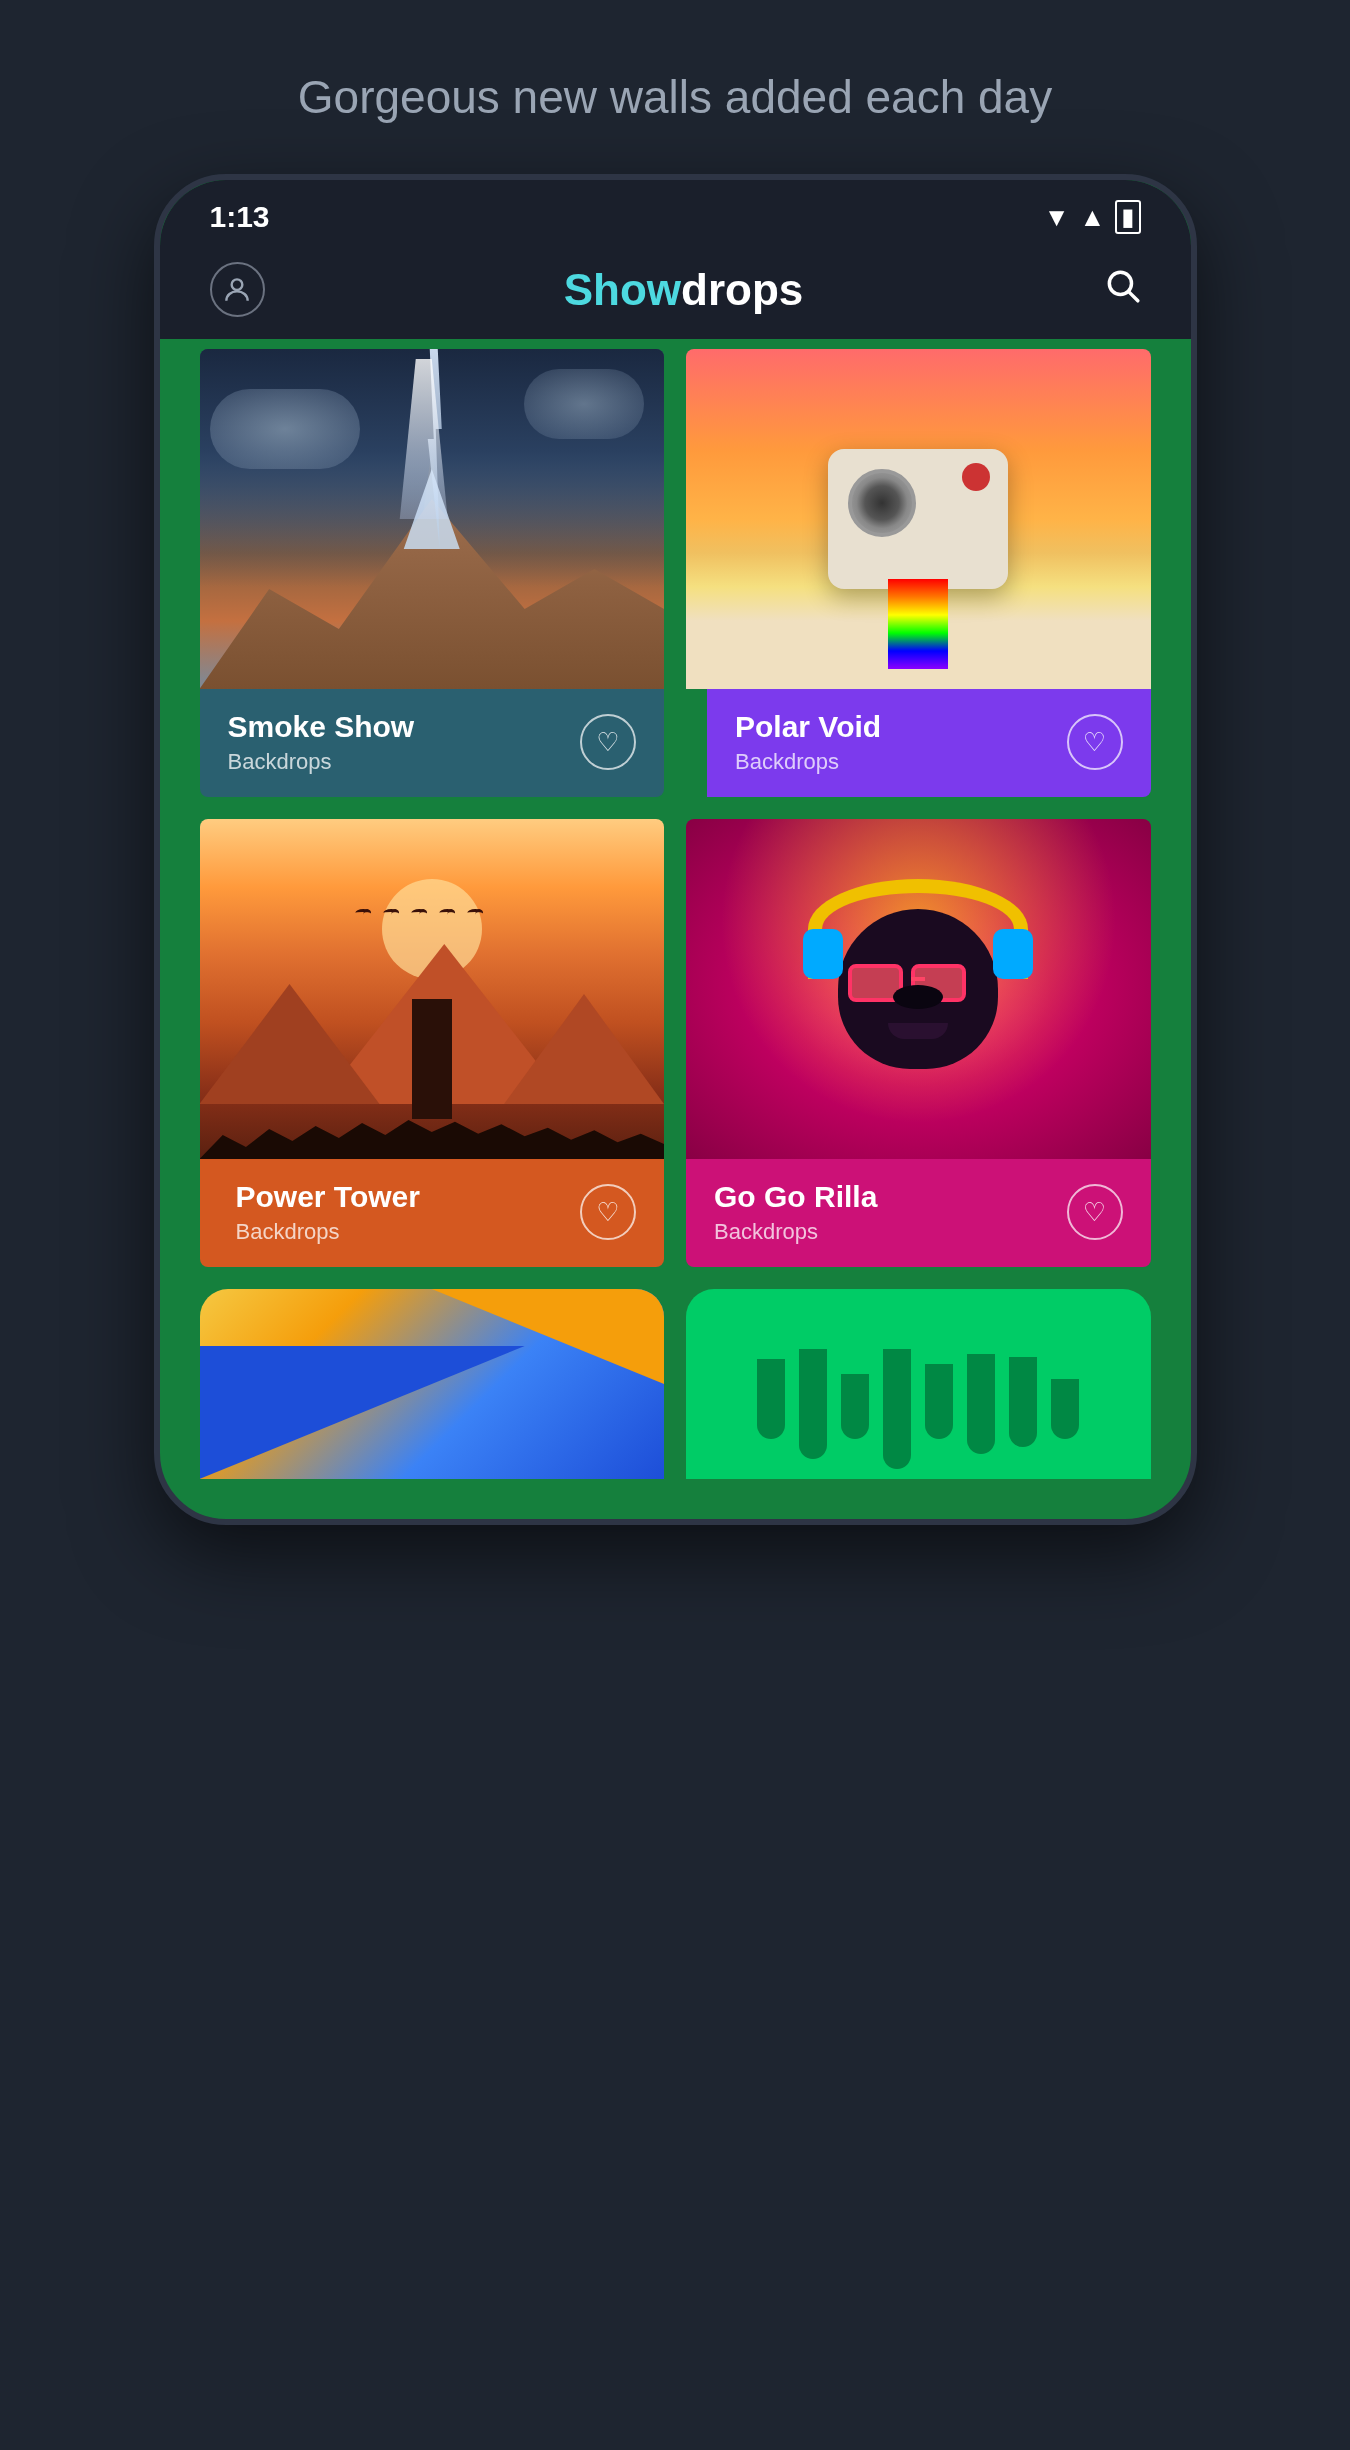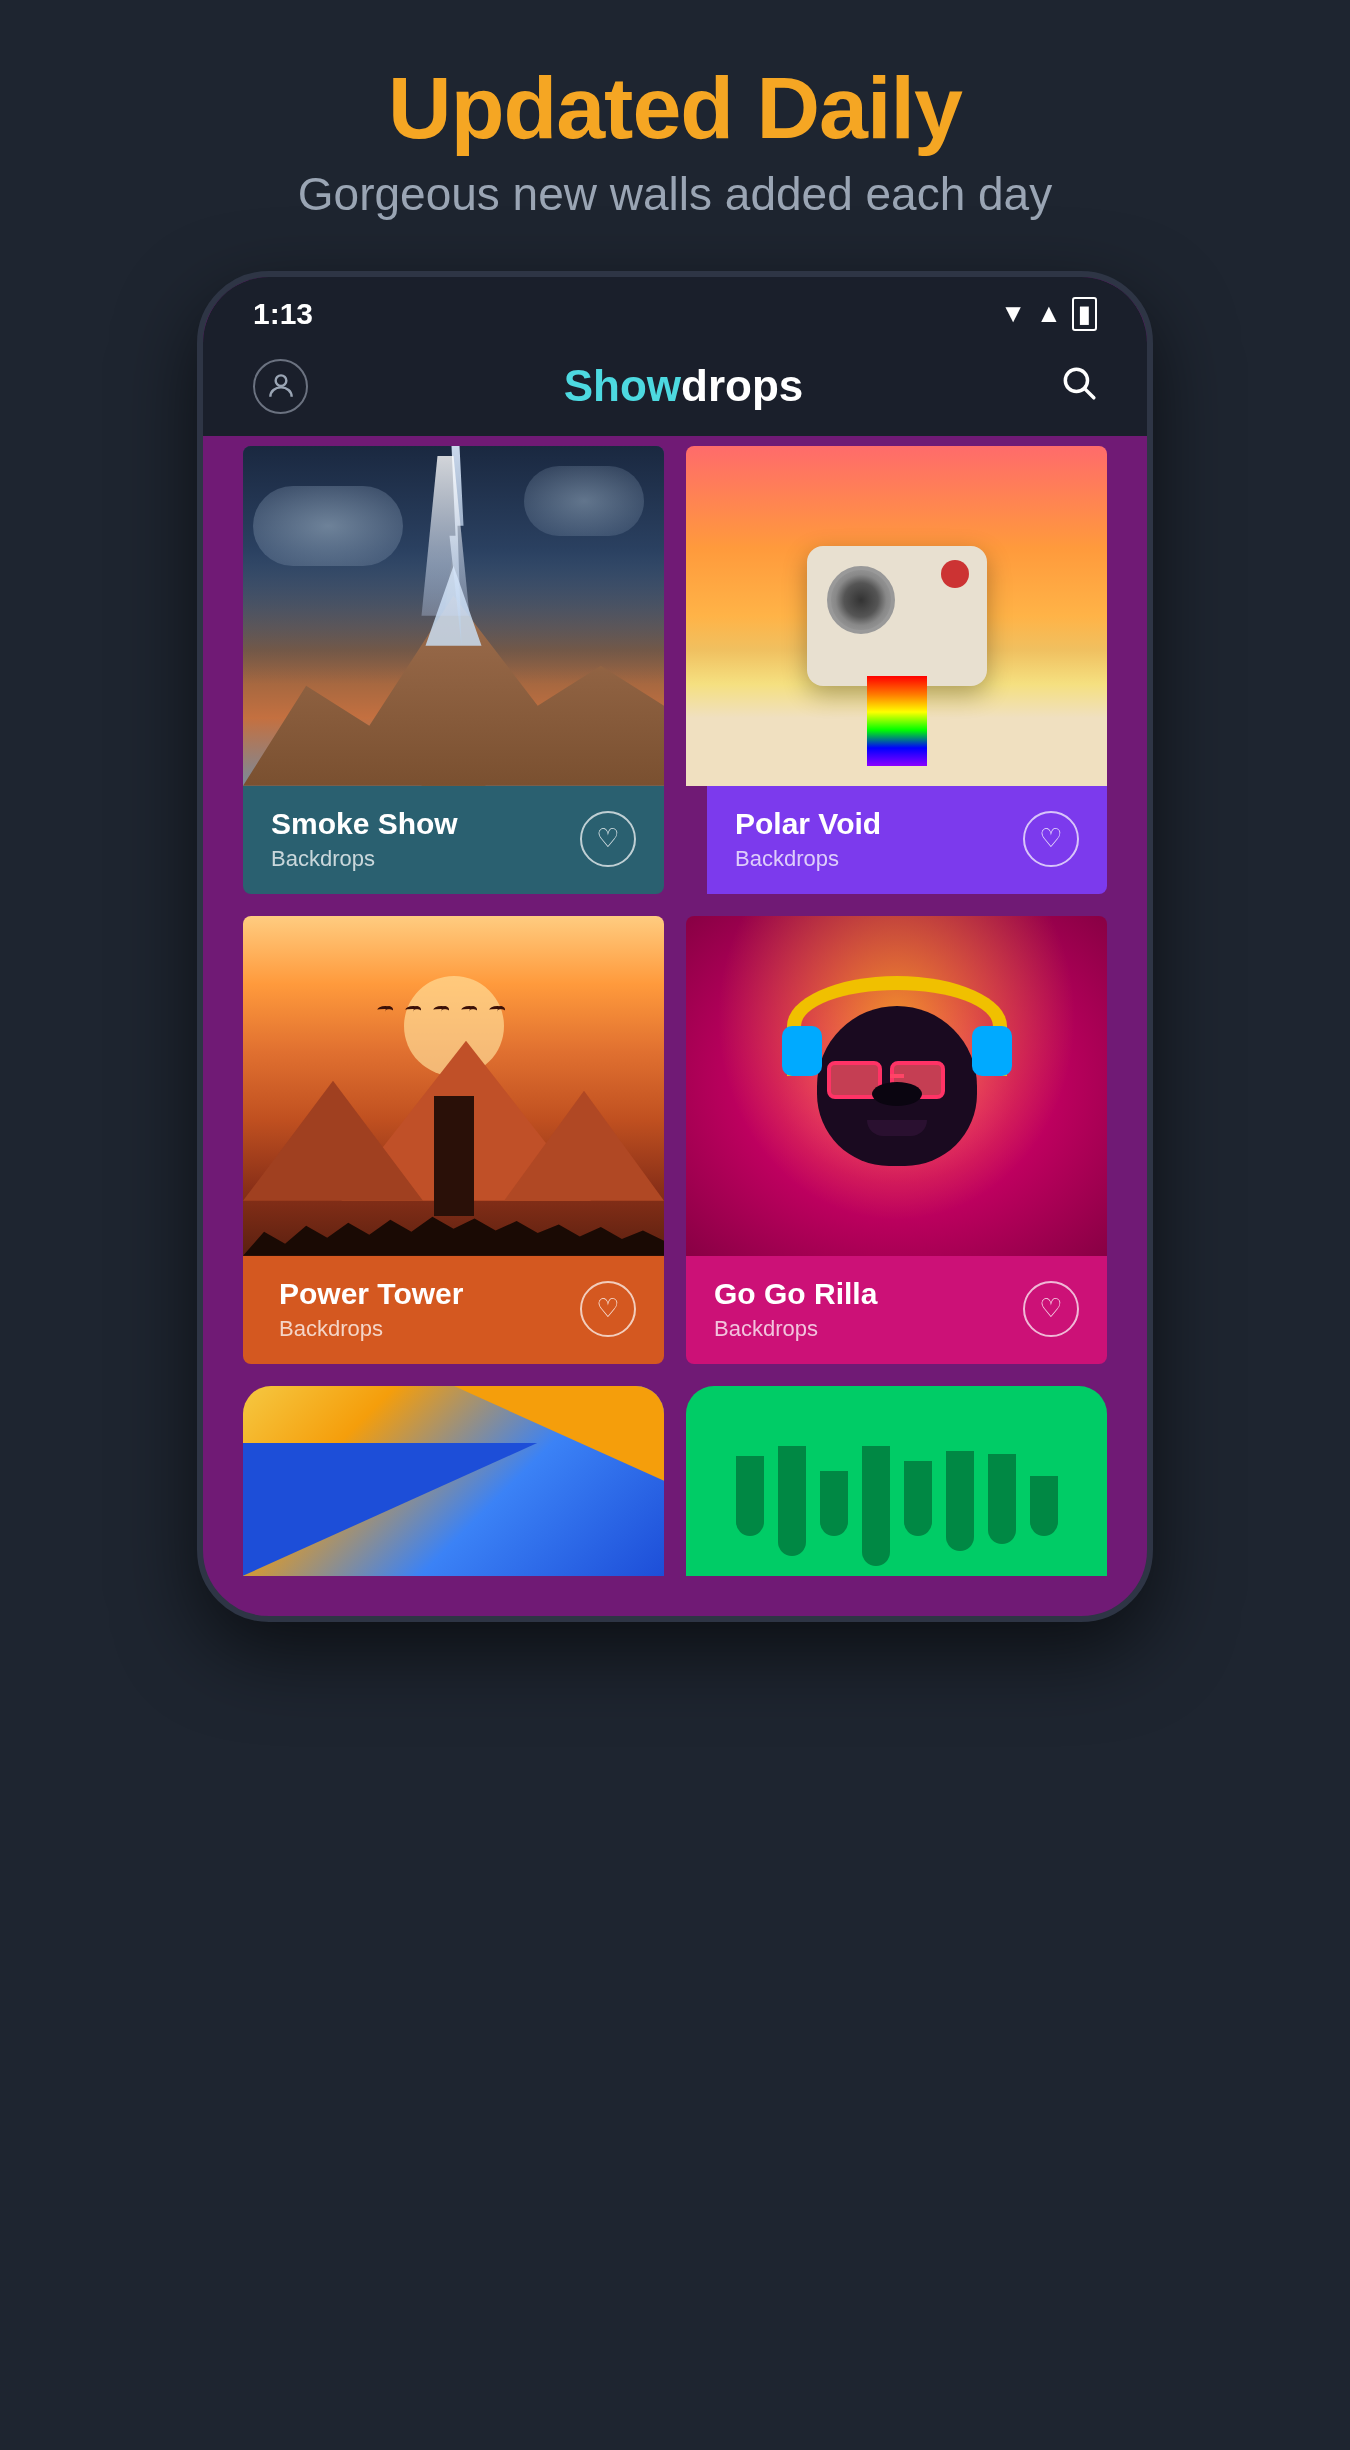--- a/index.html
+++ b/index.html
@@ -30,22 +30,22 @@
     }
 
     .header-subtitle {
       font-size: 46px;
       font-weight: 400;
       color: #9aa5b4;
       margin-top: 10px;
     }
 
     .phone-frame {
-      width: 956px;
-      background: #701a75;
+      width: 1043px;
+      background: #15803d;
       border-radius: 72px;
       border: 6px solid #2e3545;
       overflow: hidden;
       box-shadow: 0 30px 80px rgba(0,0,0,0.6);
       padding-bottom: 40px;
     }
 
     .status-bar {
       display: flex;
       justify-content: space-between;
@@ -596,21 +596,20 @@
     }
 
     .partial-card .card-image {
       height: 190px;
     }
   </style>
 </head>
 <body>
 
 <div class="header-section">
-  <div class="header-title">Updated Daily</div>
   <div class="header-subtitle">Gorgeous new walls added each day</div>
 </div>
 
 <div class="phone-frame">
 
   <div class="status-bar">
     <span class="status-time">1:13</span>
     <div class="status-icons">
       <span style="color:white;font-size:26px;">▼</span>
       <span style="color:white;font-size:26px;">▲</span>

